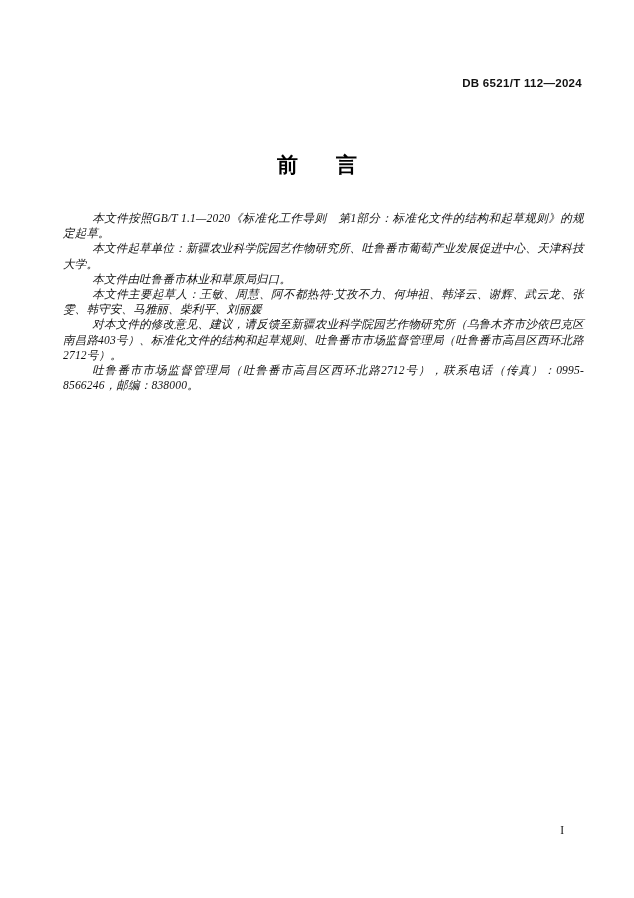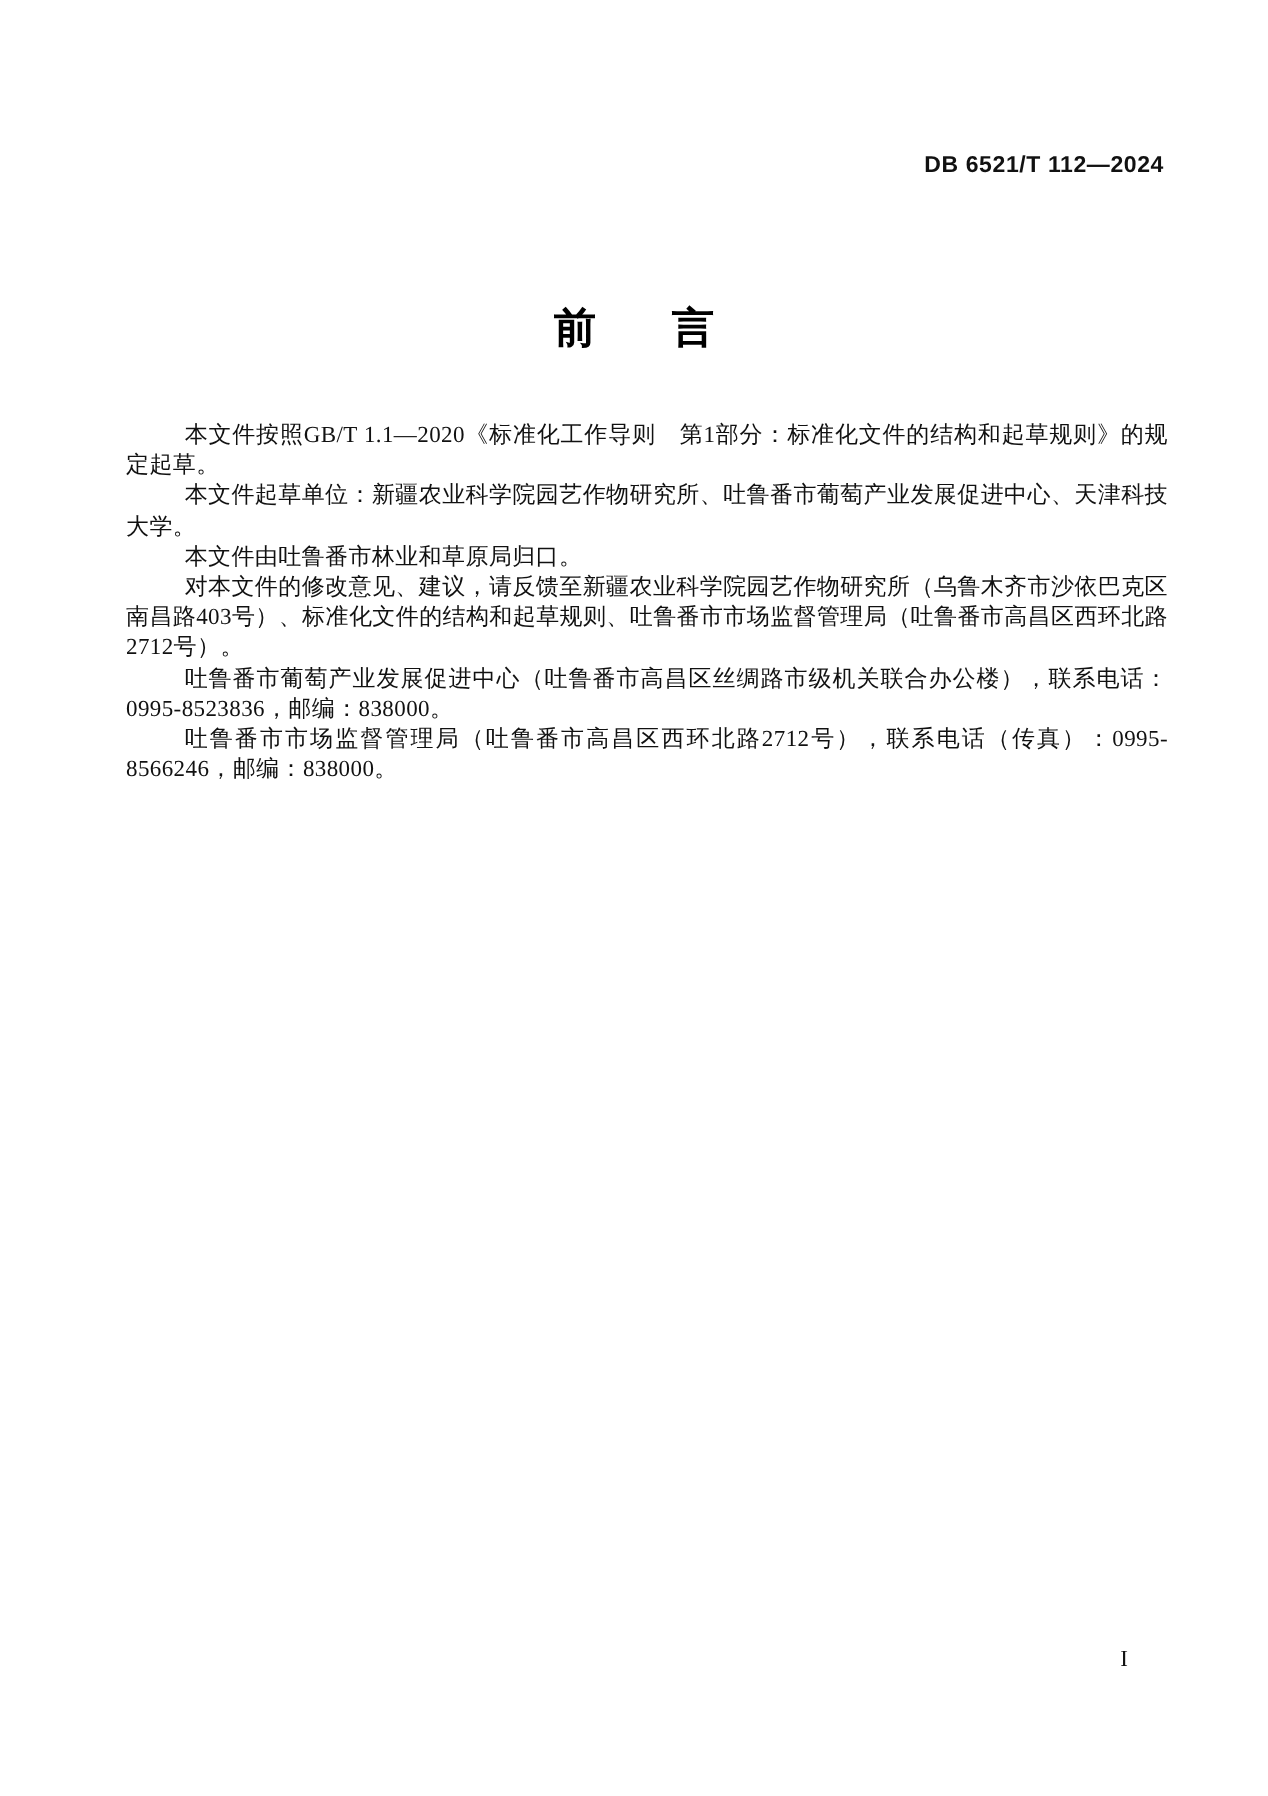--- a/index.html
+++ b/index.html
@@ -47,20 +47,21 @@
     left: 63px;
     width: 521px;
     font-size: 11.5px;
     line-height: 15.2px;
     text-align: justify;
     letter-spacing: 0.2px;
   }
   .content p {
     margin: 0;
     text-indent: 2.55em;
+    font-style: italic;
   }
   .page-num {
     position: absolute;
     top: 824px;
     right: 70px;
     font-size: 11.5px;
     font-family: "Liberation Serif", "DejaVu Serif", serif;
   }
 </style>
 </head>
@@ -72,20 +73,20 @@
 
   <div class="title">
     <span>前</span>
     <span>言</span>
   </div>
 
   <div class="content">
     <p>本文件按照GB/T 1.1—2020《标准化工作导则　第1部分：标准化文件的结构和起草规则》的规定起草。</p>
     <p>本文件起草单位：新疆农业科学院园艺作物研究所、吐鲁番市葡萄产业发展促进中心、天津科技大学。</p>
     <p>本文件由吐鲁番市林业和草原局归口。</p>
+    <p>本文件主要起草人：王敏、周慧、阿不都热符·艾孜不力、何坤祖、韩泽云、谢辉、武云龙、张雯、韩守安、马雅丽、柴利平、刘丽媛</p>
     <p>对本文件的修改意见、建议，请反馈至新疆农业科学院园艺作物研究所（乌鲁木齐市沙依巴克区南昌路403号）、标准化文件的结构和起草规则、吐鲁番市市场监督管理局（吐鲁番市高昌区西环北路2712号）。</p>
-    <p>吐鲁番市葡萄产业发展促进中心（吐鲁番市高昌区丝绸路市级机关联合办公楼），联系电话：0995-8523836，邮编：838000。</p>
     <p>吐鲁番市市场监督管理局（吐鲁番市高昌区西环北路2712号），联系电话（传真）：0995-8566246，邮编：838000。</p>
   </div>
 
   <div class="page-num">I</div>
 
 </div>
 
 </body></html>

